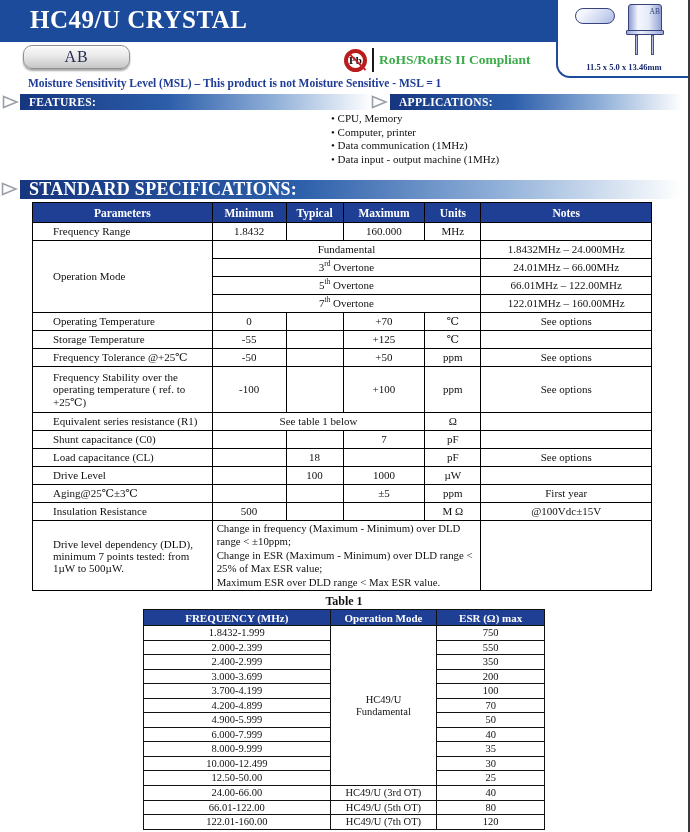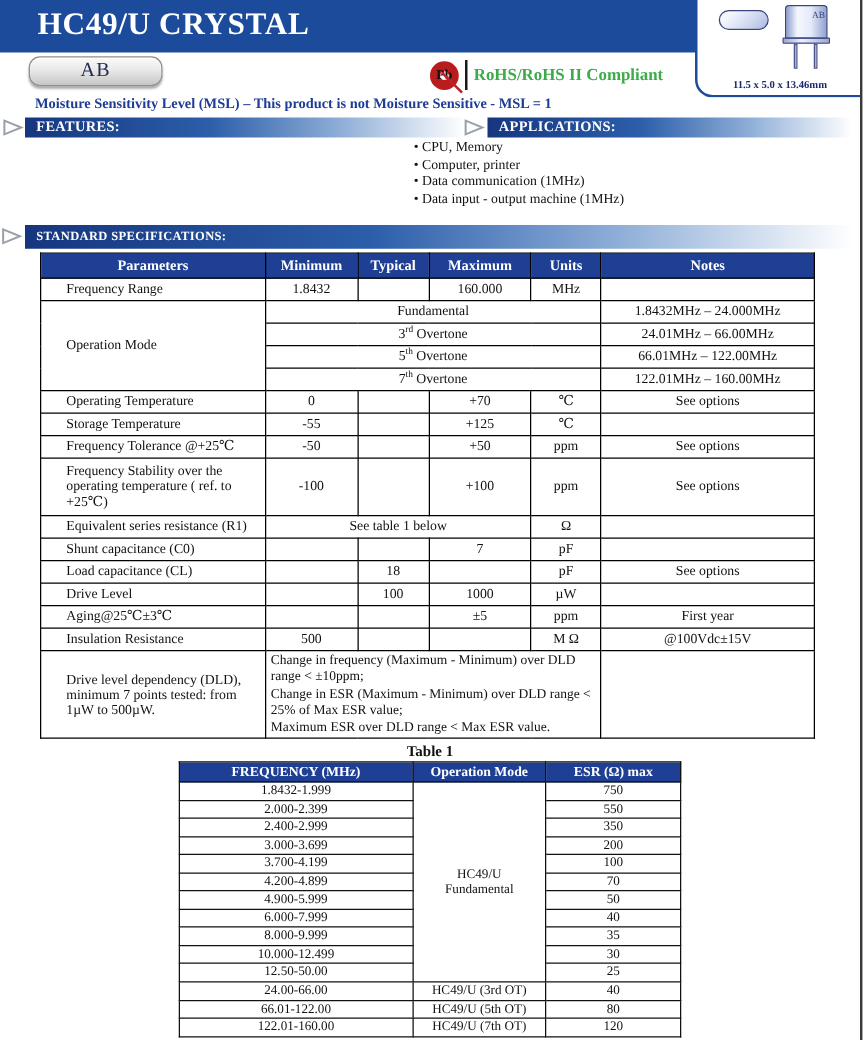--- a/index.html
+++ b/index.html
@@ -64,21 +64,21 @@
     box-shadow: 0 2px 2px rgba(0,0,0,0.35), inset 0 1px 1px #fff;
     display: flex; align-items: center; justify-content: center;
     font-size: 16px; color: #242c52; letter-spacing: 1px;
   }
   .rohs-row {
     position: absolute; left: 344px; top: 47px; height: 26px;
     display: flex; align-items: center; gap: 5px;
   }
   .pb-icon {
     position: relative; width: 23px; height: 23px;
-    border: 8px solid #b91c1c; border-radius: 50%;
+    border: 4px solid #b91c1c; border-radius: 50%;
     display: flex; align-items: center; justify-content: center;
   }
   .pb-icon span { font-size: 11px; font-weight: bold; color: #111; }
   .pb-slash {
     position: absolute; left: -2px; top: 8.5px; width: 23px; height: 2px;
     background: #c1202b; transform: rotate(45deg);
   }
   .rohs-sep { width: 2px; height: 24px; background: #1a1a1a; }
   .rohs-text { font-size: 13.5px; font-weight: bold; color: #3cab4a; }
   
@@ -93,21 +93,21 @@
     background: linear-gradient(90deg, #16367f 0%, #2c5eaa 42%, #8fafd8 72%, #ffffff 100%);
     color: #fff; font-weight: bold; font-size: 11.5px; padding-left: 9px;
     letter-spacing: 0.3px;
   }
   .bar-features { left: 20px; top: 94px; width: 352px; }
   .bar-applications { left: 390px; top: 94px; width: 292px; }
   .arrow-features { left: 2px; top: 95px; }
   .arrow-applications { left: 371px; top: 95px; }
   .bar-specs {
     left: 20px; top: 180px; width: 662px; height: 19px; line-height: 19px;
-    font-size: 10px;
+    font-size: 18px;
   }
   .arrow-specs { left: 1px; top: 182px; }
   
   .bullet-list { position: absolute; list-style: none; font-size: 11px; color: #111; }
   .bullet-list li { line-height: 13.5px; }
   .bullet-list li::before { content: "• "; }
   .list-features { left: 28px; top: 112px; }
   .list-applications { left: 331px; top: 112px; }
   
   table { border-collapse: collapse; }

